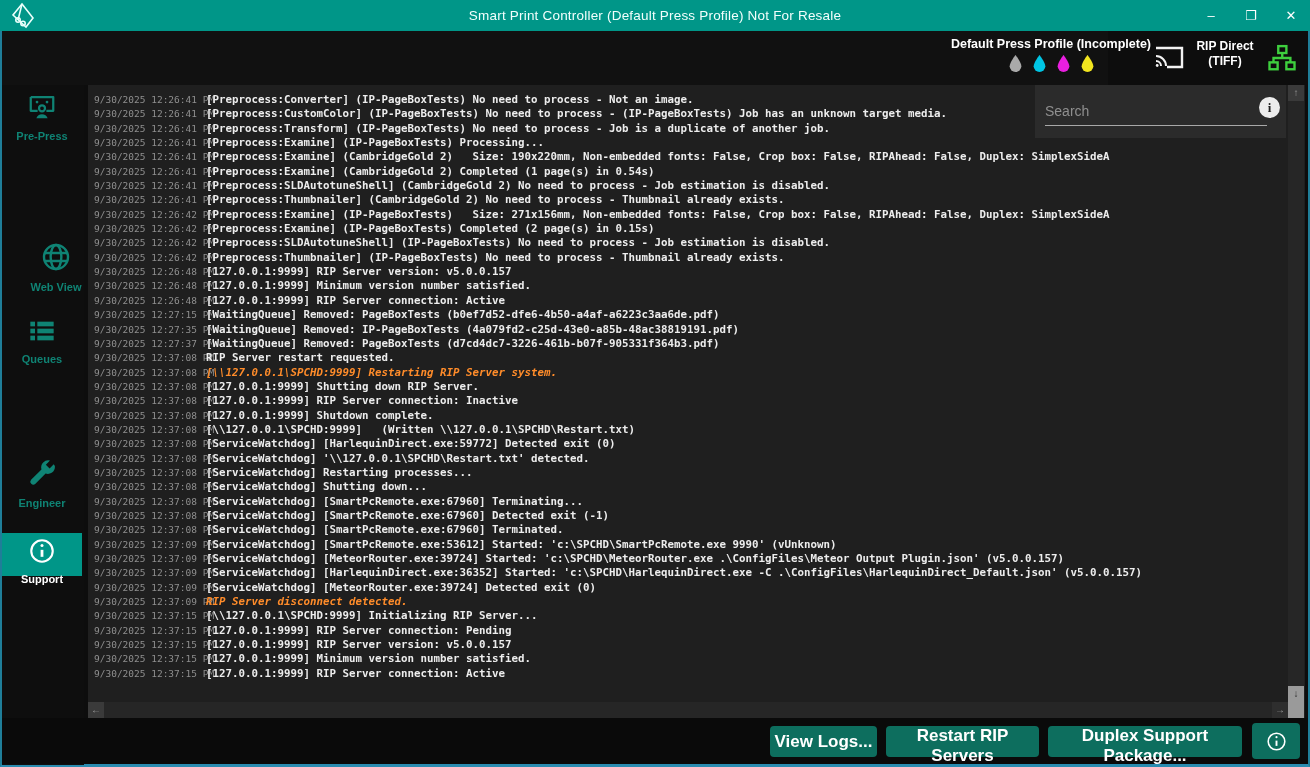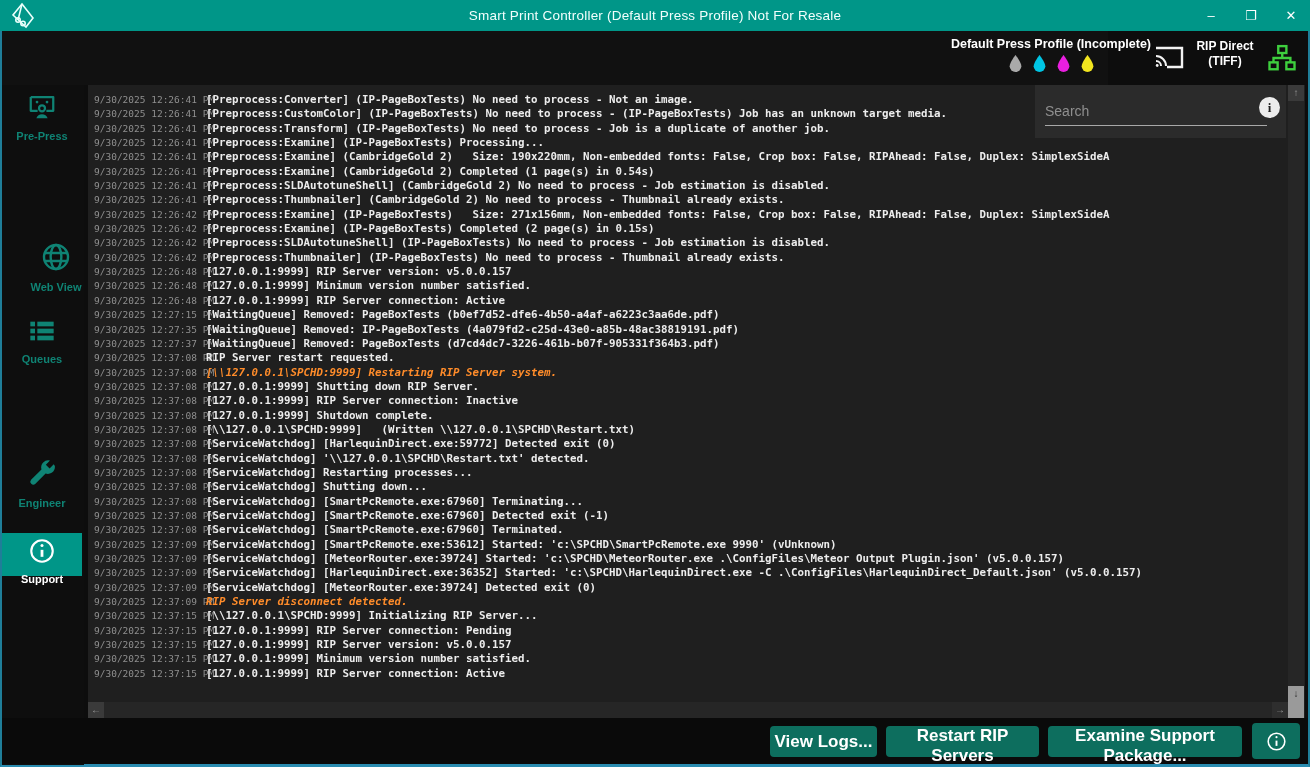--- a/index.html
+++ b/index.html
@@ -246,21 +246,21 @@
     <div class="hbar">
       <span class="sbtn left">←</span>
       <span class="sbtn right">→</span>
     </div>
     <div class="corner"></div>
   </div>
 
   <div class="footer">
     <button class="btn btn-viewlogs">View Logs...</button>
     <button class="btn btn-restart">Restart RIP Servers</button>
-    <button class="btn btn-support">Examine Support Package...</button>
+    <button class="btn btn-support">Duplex Support Package...</button>
     <button class="btn-info">
       <svg width="21" height="21" viewBox="0 0 24 24" fill="none" stroke="#fff" stroke-width="1.8">
         <circle cx="12" cy="12" r="9.5"></circle>
         <path d="M12 11 v6" stroke-width="2.2"></path>
         <circle cx="12" cy="7" r="1.2" fill="#fff" stroke="none"></circle>
       </svg>
     </button>
   </div>
 
 </div>

